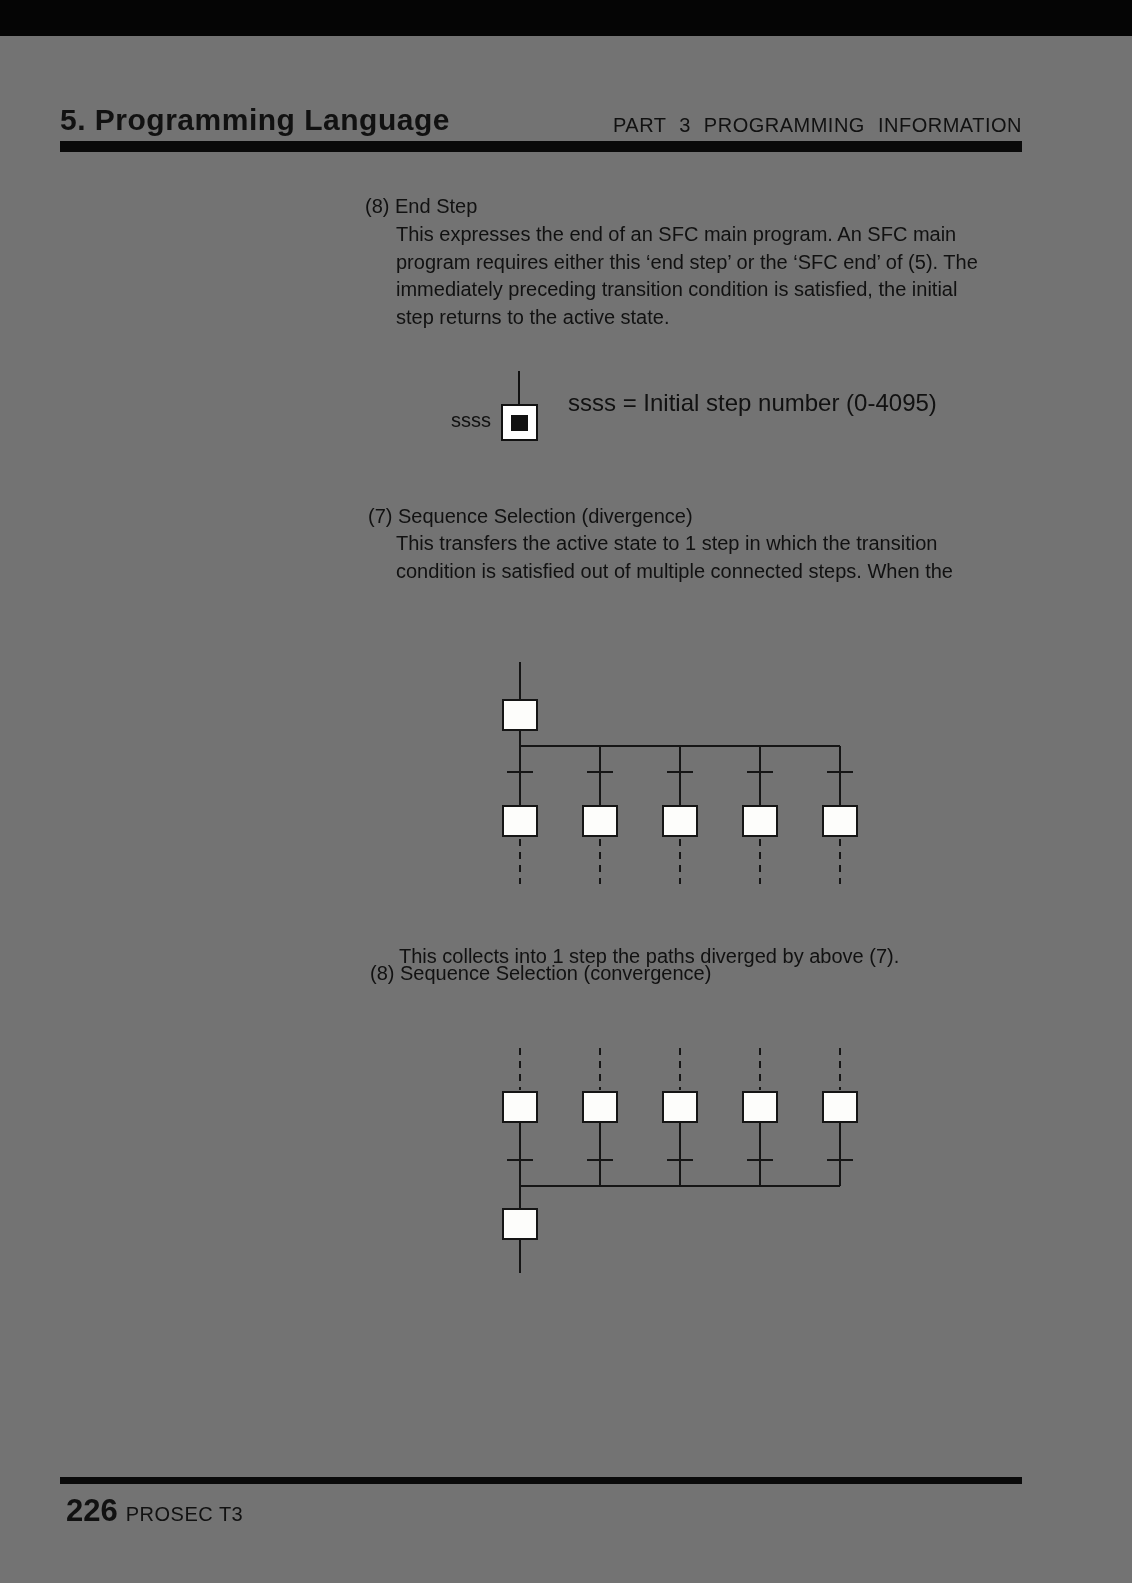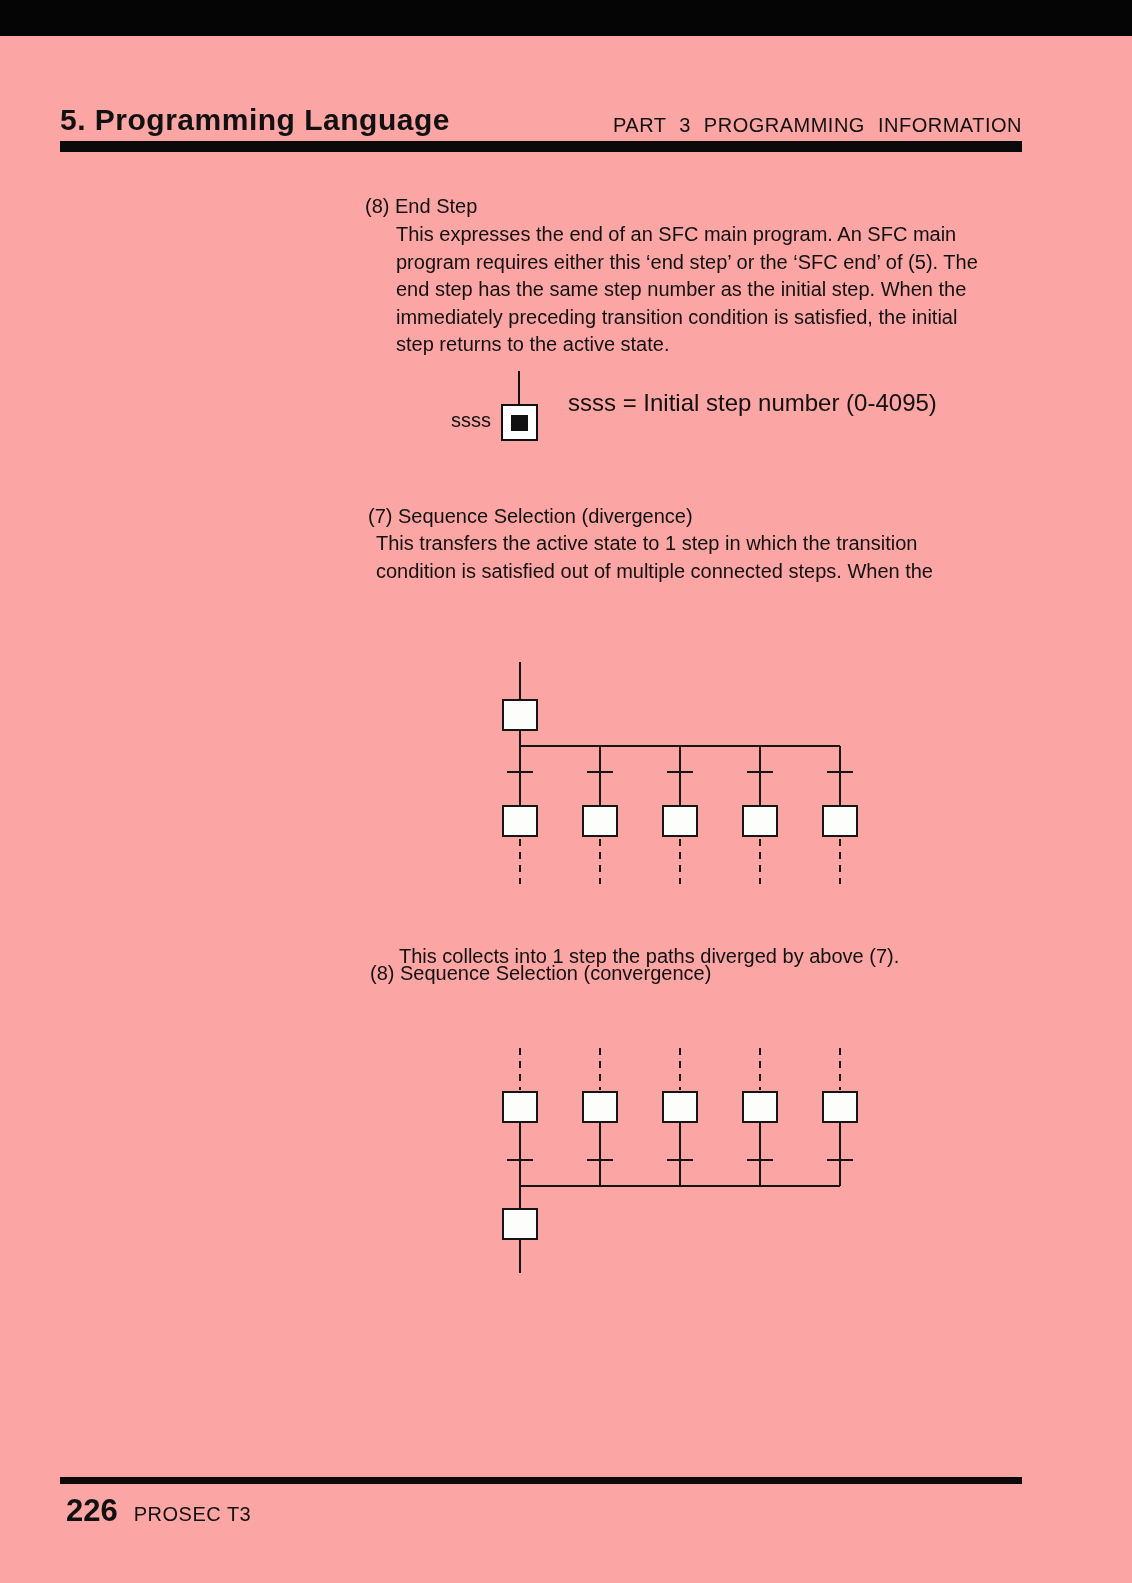--- a/index.html
+++ b/index.html
@@ -1,20 +1,20 @@
 <!DOCTYPE html>
 <html><head>
 <meta charset="utf-8">
 <style>
   html,body { margin:0; padding:0; background:#e8e8e8; }
   .page {
     position:relative;
     width:1132px; height:1583px;
     margin:0 auto;
-    background:#fca5a5;
+    background:#737373;
     font-family:"Liberation Sans", sans-serif;
     color:#111;
     overflow:hidden;
   }
 
   .top-bar {
     position:absolute; left:0; top:0; width:1132px; height:36px;
     background:#050505;
   }
 
@@ -62,54 +62,53 @@
   }
 
   .diagram-svg { position:absolute; }
 
   .footer-rule {
     position:absolute; left:60px; top:1477px; width:962px; height:7px;
     background:#0a0a0a;
   }
   .footer {
     position:absolute; left:66px; top:1493px;
-    display:flex; align-items:baseline; gap:16px;
+    display:flex; align-items:baseline; gap:8px;
   }
   .footer .pageno { font-size:31px; font-weight:bold; }
   .footer .product { font-size:20px; letter-spacing:0.5px; }
 </style>
 </head>
 <body>
 
 <div class="page">
 
   <div class="top-bar"></div>
 
   <h1 class="header-title">5. Programming Language</h1>
   <div class="header-right">PART 3 PROGRAMMING INFORMATION</div>
   <div class="header-rule"></div>
 
   <div class="section-heading" style="left:365px; top:193px;">(8) End Step</div>
   <div class="para" style="left:396px; top:221px;">
     <div class="line">This expresses the end of an SFC main program.  An SFC main</div>
     <div class="line">program requires either this ‘end step’ or the ‘SFC end’ of (5).  The</div>
-    <div class="line">end step has the same step number as the initial step.  When the</div>
     <div class="line">immediately preceding transition condition is satisfied, the initial</div>
     <div class="line">step returns to the active state.</div>
   </div>
 
   <div class="d1-vline"></div>
   <span class="d1-label">ssss</span>
   <div class="d1-box">
     <div class="d1-fill"></div>
   </div>
   <span class="d1-caption">ssss = Initial step number (0-4095)</span>
 
   <div class="section-heading" style="left:368px; top:503px;">(7) Sequence Selection (divergence)</div>
-  <div class="para" style="left:376px; top:530px;">
+  <div class="para" style="left:396px; top:530px;">
     <div class="line">This transfers the active state to 1 step in which the transition</div>
     <div class="line">condition is satisfied out of multiple connected steps.  When the</div>
   </div>
 
   <svg class="diagram-svg" style="left:500px; top:660px;" width="362" height="228" viewBox="0 0 362 228">
     <g stroke="#151515" stroke-width="2" fill="none">
 
       <line x1="20" y1="2" x2="20" y2="40"></line>
       <rect x="3" y="40" width="34" height="30" fill="#fdfdfb"></rect>
       <line x1="20" y1="70" x2="20" y2="86"></line>

